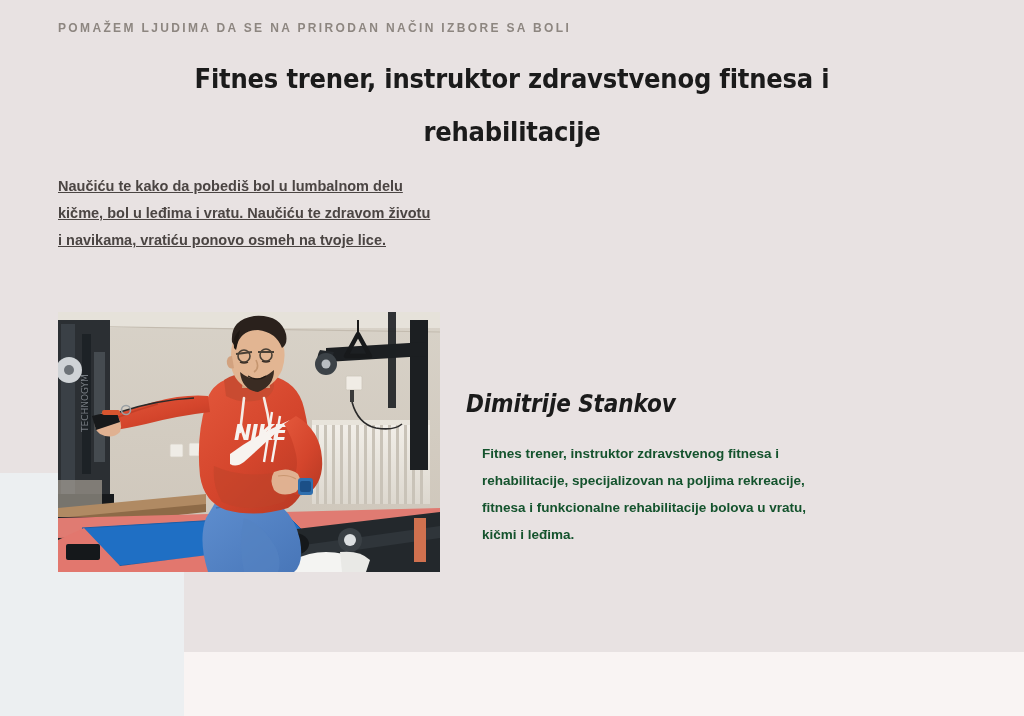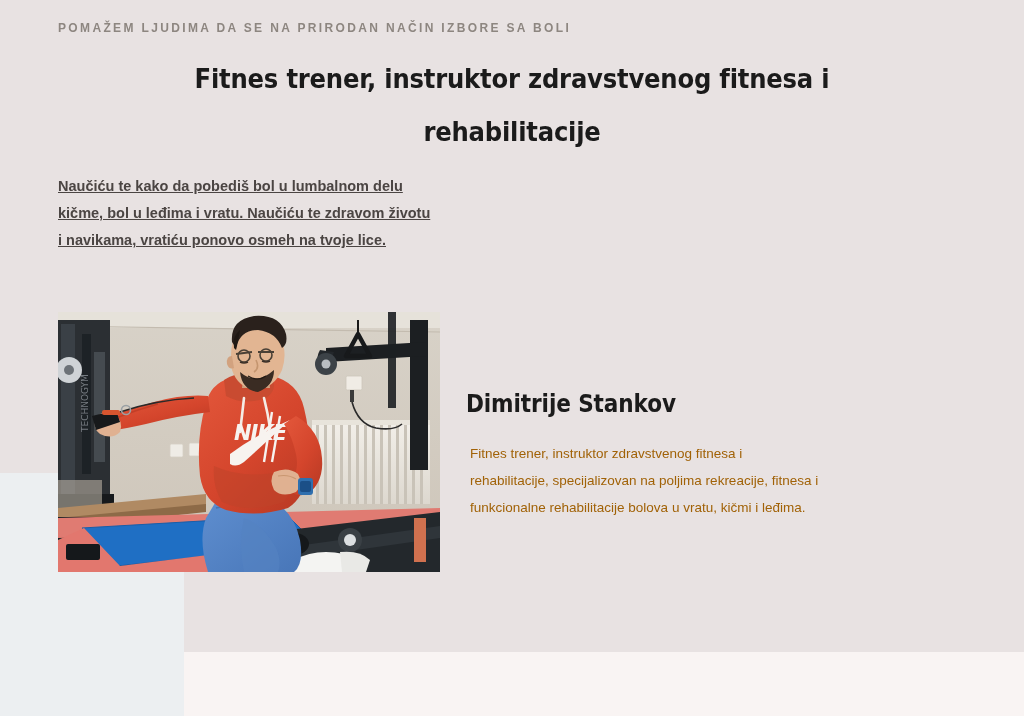--- a/index.html
+++ b/index.html
@@ -111,27 +111,28 @@
     z-index: 5;
   }
   .bio-name {
     margin: 0 0 22px 0;
     font-family: "Liberation Sans Narrow", "DejaVu Sans Condensed", "Liberation Sans", sans-serif;
     font-size: 24px;
     line-height: 28px;
     font-weight: bold;
     letter-spacing: -0.1px;
     color: #1b1b1b;
+    font-style: italic;
   }
   .bio-text {
-    margin: 4px;
+    margin: 16px;
     font-size: 13.5px;
     line-height: 27px;
-    font-weight: normal;
-    color: #a16207;
+    font-weight: bold;
+    color: #14532d;
   }
 </style>
 </head>
 <body>
 
 <div class="page">
 
   <div class="deco-bluegray"></div>
   <div class="deco-cream"></div>
 

